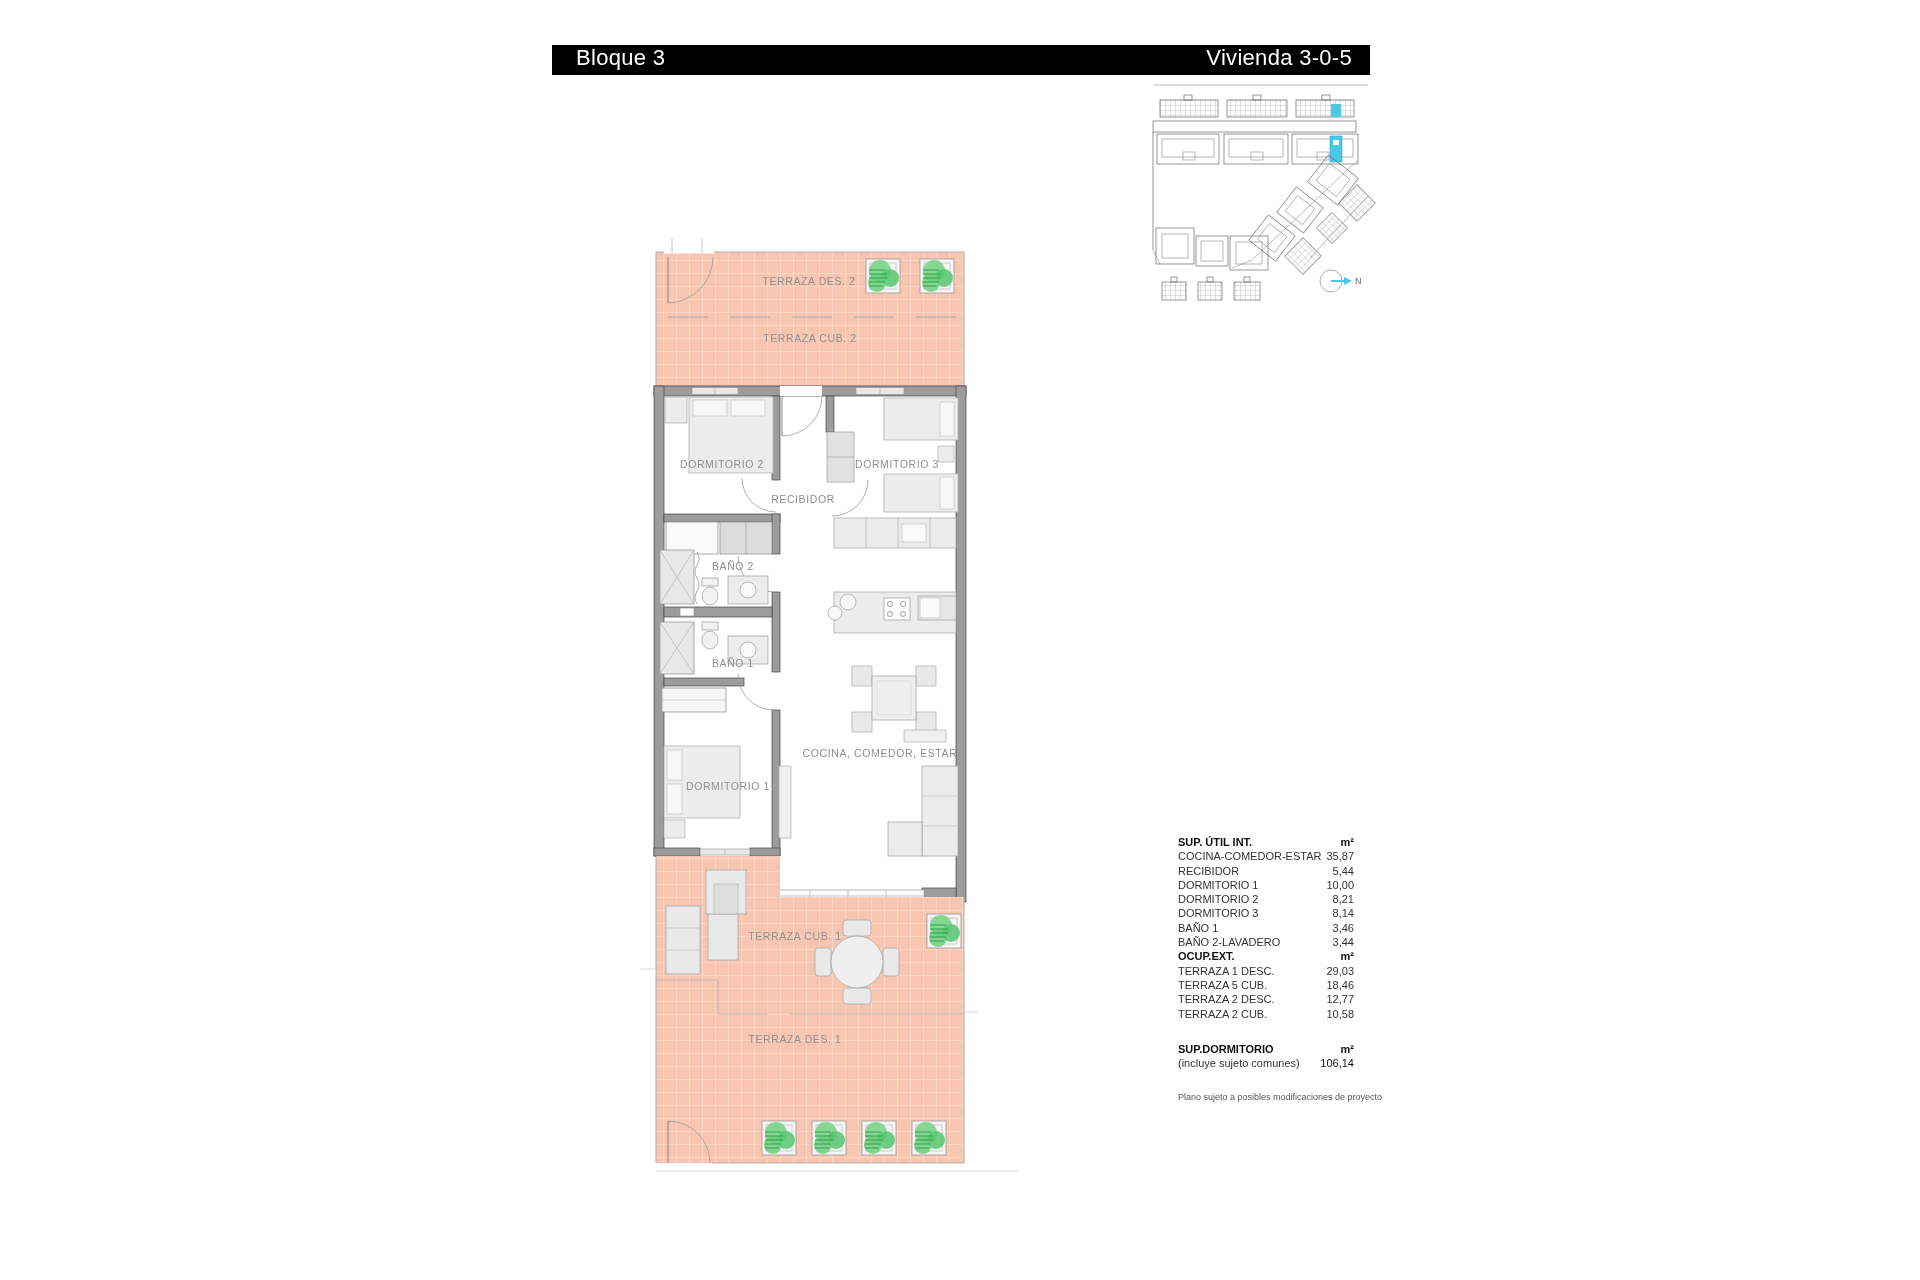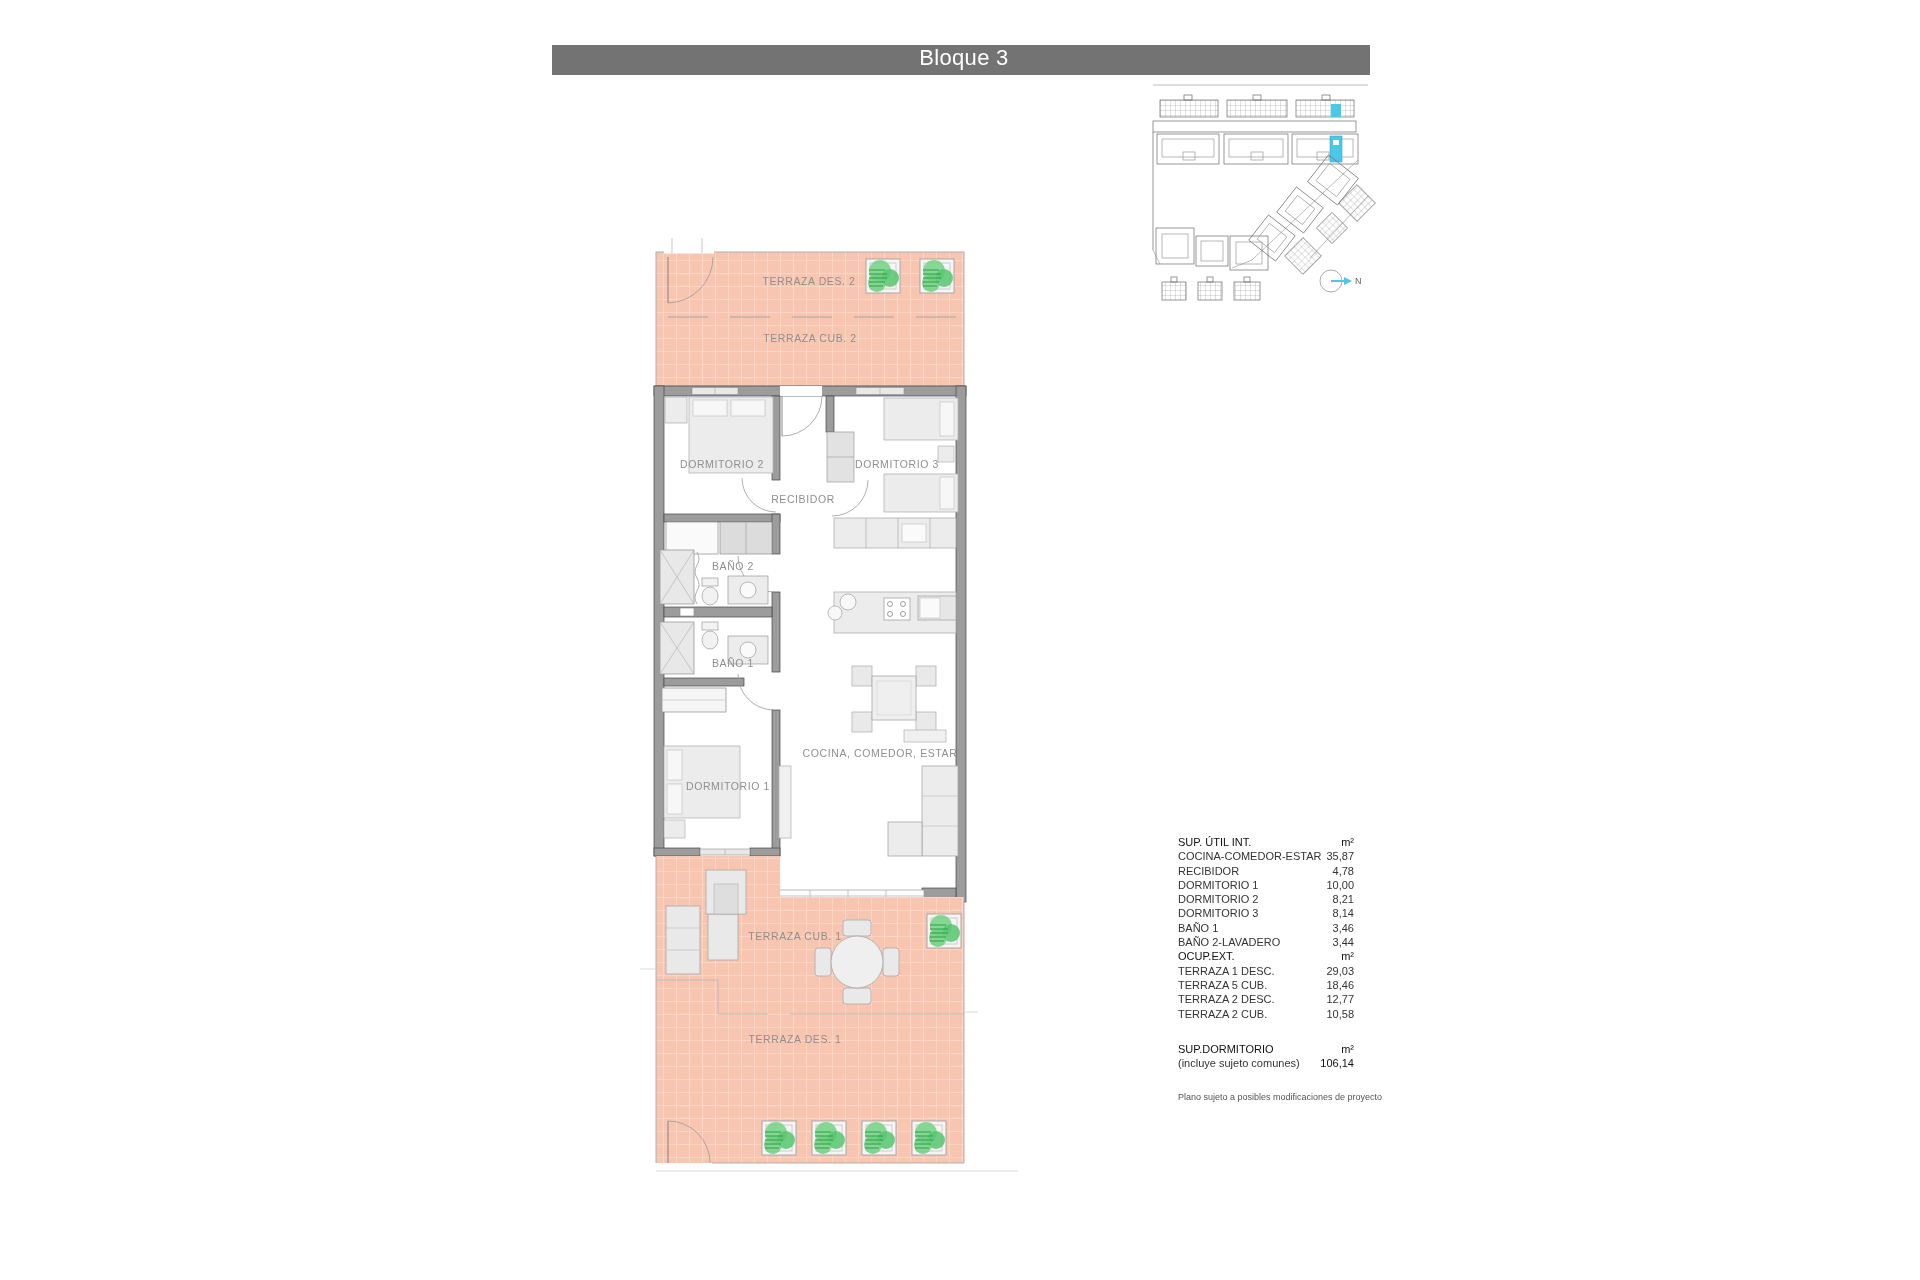--- a/index.html
+++ b/index.html
@@ -2,35 +2,34 @@
 <html><head>
 <meta charset="utf-8">
 <style>
   html,body { margin:0; padding:0; }
   body {
     width:1920px; height:1280px; background:#ffffff; position:relative;
     font-family:"Liberation Sans", sans-serif; overflow:hidden;
   }
   .titlebar {
     position:absolute; left:552px; top:45px; width:818px; height:30px;
-    background:#737373; color:#ffffff; display:flex; justify-content:space-between;
+    background:#000000; color:#ffffff; display:flex; justify-content:space-between;
     align-items:center; font-size:22px; padding:0 18px 4px 24px; box-sizing:border-box;
     letter-spacing:0.3px;
-    flex-direction:column;
   }
   svg.plan { position:absolute; left:0; top:0; }
   .lbl { font-family:"Liberation Sans", sans-serif; font-size:10.5px; fill:#8f8f8f;
          letter-spacing:0.6px; text-anchor:middle; }
   .north-lbl { font-family:"Liberation Sans", sans-serif; font-size:9px; fill:#666; }
   .areas {
     position:absolute; left:1178px; top:835px; width:176px;
     font-size:11px; color:#333;
   }
   .t-row { display:flex; justify-content:space-between; line-height:14.3px; white-space:nowrap; }
-  .t-head { font-weight:normal; color:#111; }
+  .t-head { font-weight:bold; color:#111; }
   .sec2 { }
   .sec3 { margin-top:21px; }
   .bold-val { font-weight:normal; color:#111; }
   .footnote { margin-top:22px; font-size:9px; color:#555; white-space:nowrap; letter-spacing:0;text-align:center; }
 </style>
 </head>
 <body>
 
 <svg class="plan" width="1920" height="1280" viewBox="0 0 1920 1280">
   <defs>
@@ -338,21 +337,21 @@
     <div class="t-row t-head">
       <span>SUP. ÚTIL INT.</span>
       <span>m²</span>
     </div>
     <div class="t-row">
         <span>COCINA-COMEDOR-ESTAR</span>
         <span>35,87</span>
       </div>
     <div class="t-row">
         <span>RECIBIDOR</span>
-        <span>4,78</span>
+        <span>5,44</span>
       </div>
     <div class="t-row">
         <span>DORMITORIO 1</span>
         <span>10,00</span>
       </div>
     <div class="t-row">
         <span>DORMITORIO 2</span>
         <span>8,21</span>
       </div>
     <div class="t-row">

